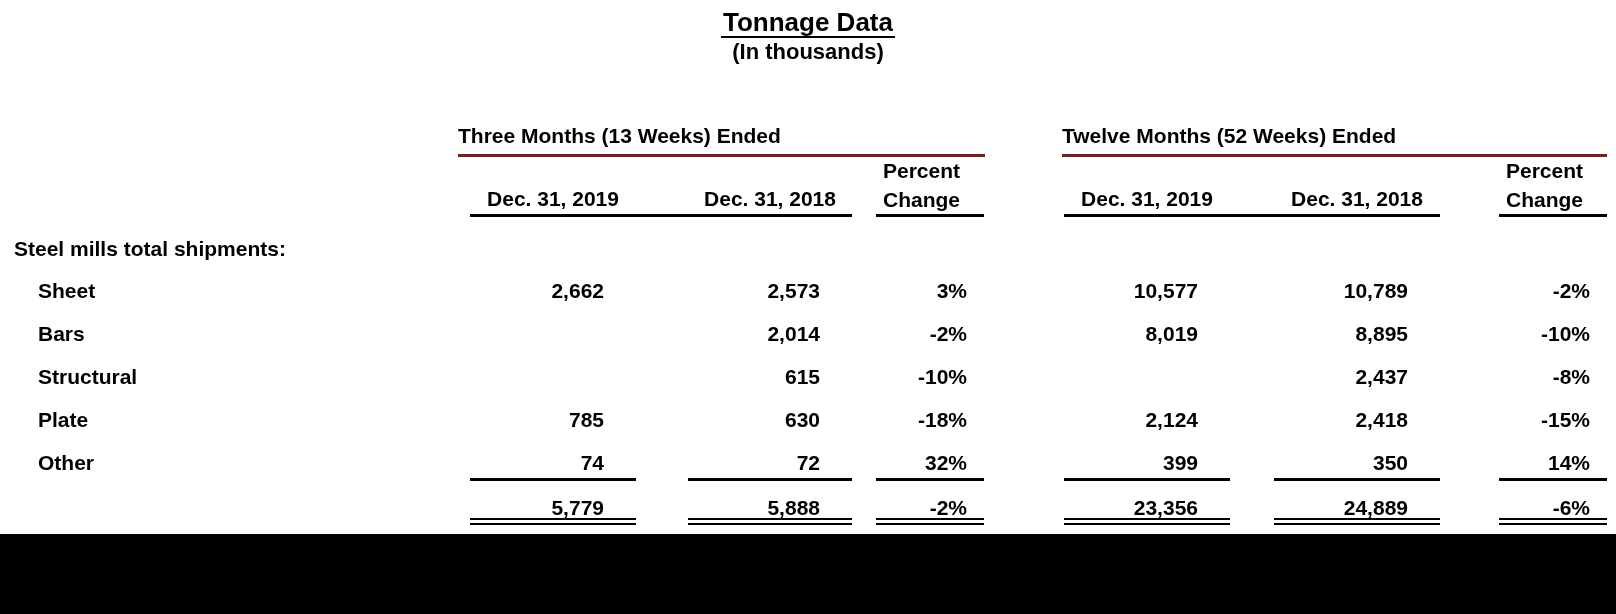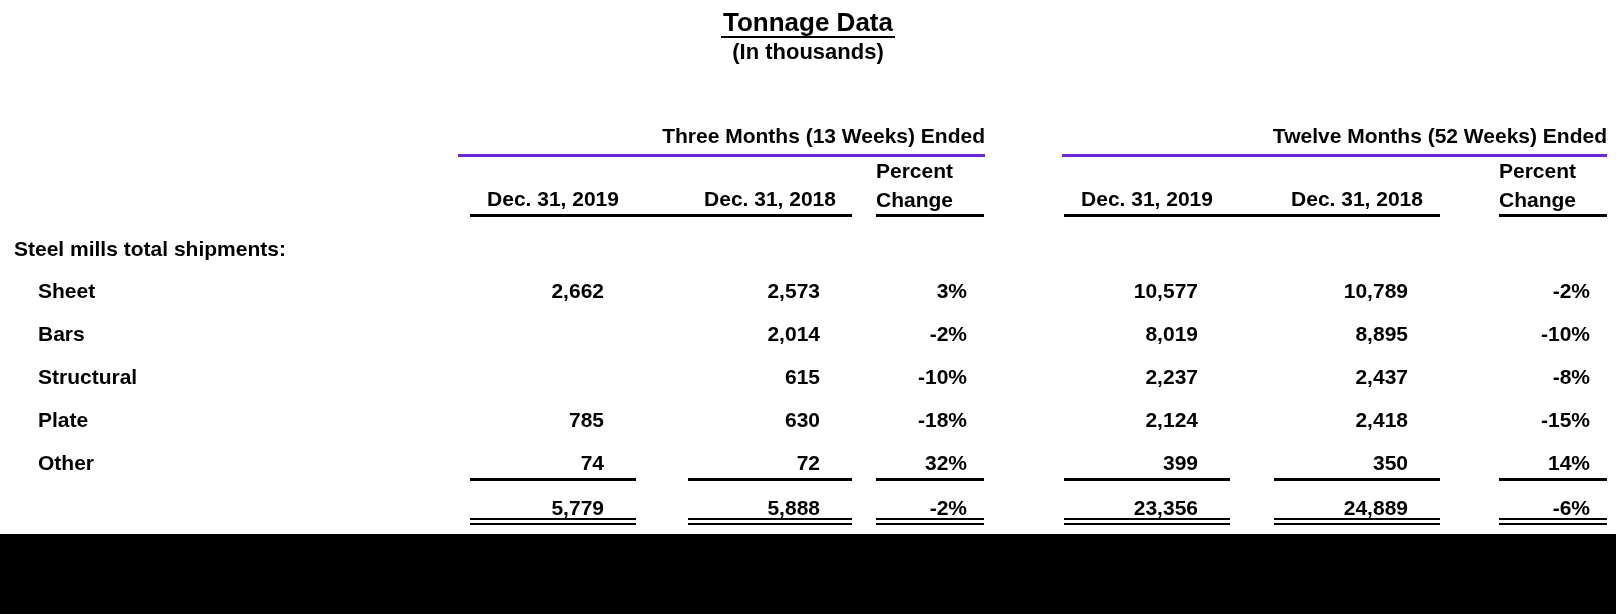--- a/index.html
+++ b/index.html
@@ -21,24 +21,24 @@
   
   .r-section{top:235px}
   .r0{top:277px}.r1{top:320px}.r2{top:363px}.r3{top:406px}.r4{top:449px}
   .r-total{top:494px}
   .label-col{left:38px;width:400px}
   .section-col{left:14px;width:460px}
   
   .title{position:absolute;top:8px;left:0;width:1616px;text-align:center;height:28px;line-height:28px;font-size:26px;}
   .title-underline{display:inline-block;border-bottom:2px solid #000;padding:0 2px;}
   .subtitle{position:absolute;top:38px;left:0;width:1616px;text-align:center;height:28px;line-height:28px;font-size:22px;}
-  .group-head{position:absolute;top:121px;height:33px;line-height:30px;text-align:right;border-bottom:3px solid #6d28d9;}
+  .group-head{position:absolute;top:121px;height:33px;line-height:30px;text-align:left;border-bottom:3px solid #7f1d1d;}
   .g1{left:458px;width:527px}
   .g2{left:1062px;width:545px}
-  .pct-head{position:absolute;top:156px;width:108px;text-align:left;line-height:29px;box-sizing:border-box;padding-right:17px;}
+  .pct-head{position:absolute;top:156px;width:108px;text-align:center;line-height:29px;box-sizing:border-box;padding-right:17px;}
   .pct-head span{display:block;}
   .ph1{left:876px}
   .ph2{left:1499px}
   .date-head{position:absolute;top:185px;height:28px;line-height:28px;text-align:center;white-space:nowrap;}
   
   .hline{position:absolute;top:214px;height:3px;background:#000;}
   .hd1{left:470px;width:382px}
   .hc1{left:876px;width:108px}
   .hd2{left:1064px;width:376px}
   .hc2{left:1499px;width:108px}
@@ -91,21 +91,20 @@
   <div class="cell label-col r1">Bars</div>
   <div class="cell num num-pad k2 r1">2,014</div>
   <div class="cell num pct-pad k3 r1">-2%</div>
   <div class="cell num num-pad k4 r1">8,019</div>
   <div class="cell num num-pad k5 r1">8,895</div>
   <div class="cell num pct-pad k6 r1">-10%</div>
 
   <div class="cell label-col r2">Structural</div>
   <div class="cell num num-pad k2 r2">615</div>
   <div class="cell num pct-pad k3 r2">-10%</div>
-  <div class="cell num num-pad k4 r2">2,237</div>
   <div class="cell num num-pad k5 r2">2,437</div>
   <div class="cell num pct-pad k6 r2">-8%</div>
 
   <div class="cell label-col r3">Plate</div>
   <div class="cell num num-pad k1 r3">785</div>
   <div class="cell num num-pad k2 r3">630</div>
   <div class="cell num pct-pad k3 r3">-18%</div>
   <div class="cell num num-pad k4 r3">2,124</div>
   <div class="cell num num-pad k5 r3">2,418</div>
   <div class="cell num pct-pad k6 r3">-15%</div>

